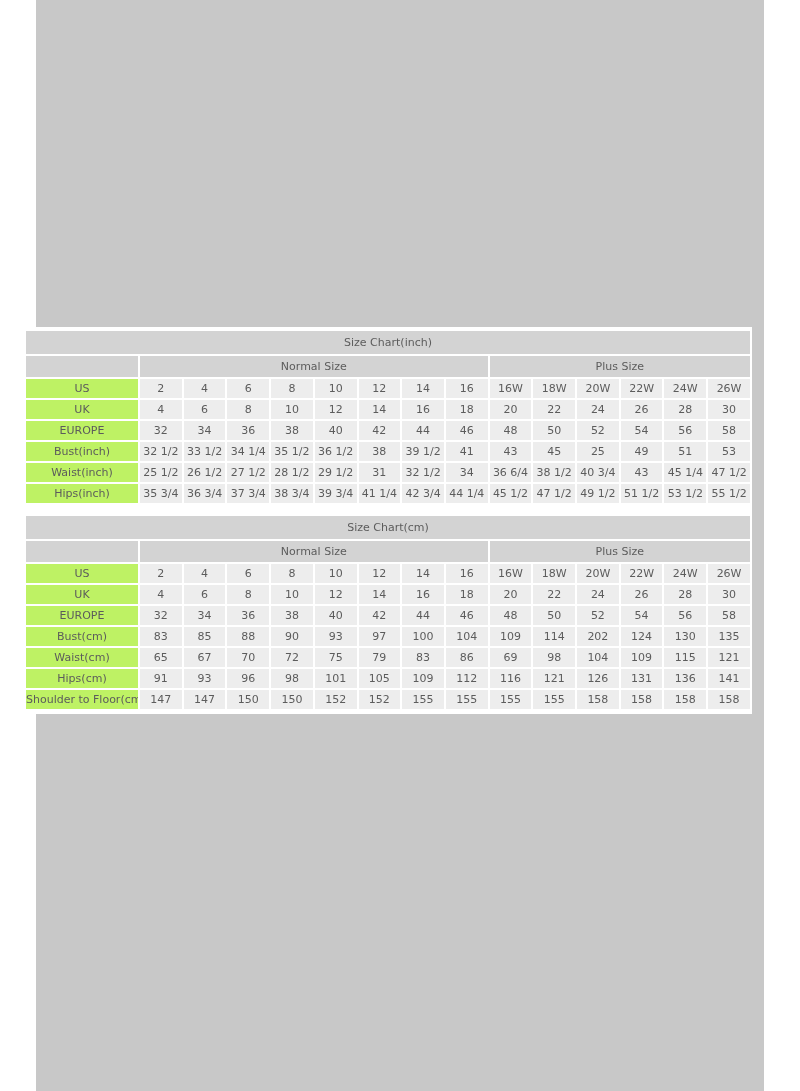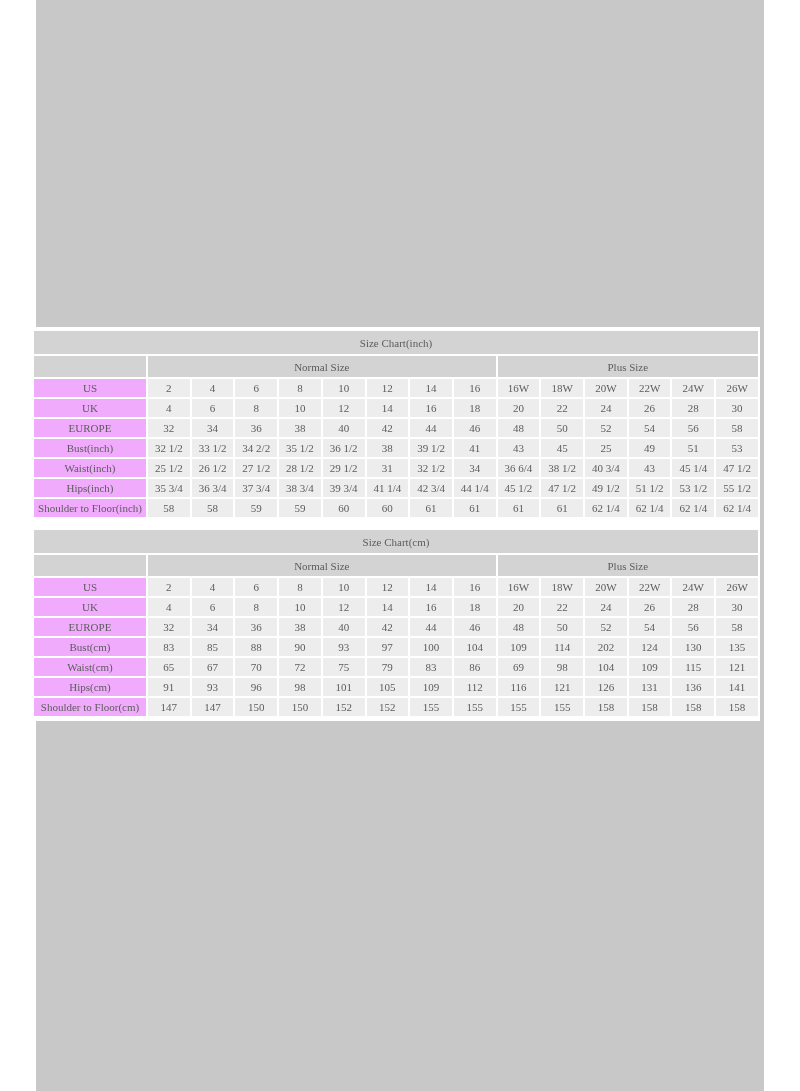--- a/index.html
+++ b/index.html
@@ -5,38 +5,38 @@
   html,body { margin:0; padding:0; }
   body {
     width:800px; height:1091px; position:relative; background:#ffffff;
     font-family:"DejaVu Sans","Liberation Sans",sans-serif; overflow:hidden;
   }
   .gray-panel {
     position:absolute; left:36px; top:0; width:728px; height:1091px;
     background:#c8c8c8;
   }
   .charts-band {
-    position:absolute; left:32px; top:327px; width:728px;
-    background:#ffffff; padding:2px 0 3px 0;font-family:Liberation Serif, serif;
+    position:absolute; left:24px; top:327px; width:728px;
+    background:#ffffff; padding:2px 0 3px 0;
   }
   table.size-chart {
     border-collapse:separate; border-spacing:2px; table-layout:fixed;
     width:728px; background:#ffffff;
   }
   table.size-chart td {
     text-align:center; vertical-align:middle;
     font-size:11px; color:#5c5c5c; padding:3px 1px; overflow:hidden;
   }
   td.title-cell {
     background:#d3d3d3; font-size:12px; color:#4a4a4a; height:17px;
   }
   td.corner-cell, td.group-cell {
     background:#d3d3d3; height:15px; color:#4a4a4a;
   }
-  td.row-label { background:#f0abfc; color:#4a4a4a; }
+  td.row-label { background:#bef264; color:#4a4a4a; }
   td.data-cell { background:#ededed; }
   .table-gap { height:9px; background:#ffffff; }
   #table-cm td.row-label { white-space:nowrap; padding:3px 0; }
 </style>
 </head>
 <body>
 
 <div class="gray-panel"></div>
 
 <div class="charts-band">
@@ -115,21 +115,21 @@
           <td class="data-cell" colspan="1">50</td>
           <td class="data-cell" colspan="1">52</td>
           <td class="data-cell" colspan="1">54</td>
           <td class="data-cell" colspan="1">56</td>
           <td class="data-cell" colspan="1">58</td>
         </tr>
         <tr>
           <td class="row-label" colspan="1">Bust(inch)</td>
           <td class="data-cell" colspan="1">32 1/2</td>
           <td class="data-cell" colspan="1">33 1/2</td>
-          <td class="data-cell" colspan="1">34 2/2</td>
+          <td class="data-cell" colspan="1">34 1/4</td>
           <td class="data-cell" colspan="1">35 1/2</td>
           <td class="data-cell" colspan="1">36 1/2</td>
           <td class="data-cell" colspan="1">38</td>
           <td class="data-cell" colspan="1">39 1/2</td>
           <td class="data-cell" colspan="1">41</td>
           <td class="data-cell" colspan="1">43</td>
           <td class="data-cell" colspan="1">45</td>
           <td class="data-cell" colspan="1">25</td>
           <td class="data-cell" colspan="1">49</td>
           <td class="data-cell" colspan="1">51</td>
@@ -162,37 +162,20 @@
           <td class="data-cell" colspan="1">41 1/4</td>
           <td class="data-cell" colspan="1">42 3/4</td>
           <td class="data-cell" colspan="1">44 1/4</td>
           <td class="data-cell" colspan="1">45 1/2</td>
           <td class="data-cell" colspan="1">47 1/2</td>
           <td class="data-cell" colspan="1">49 1/2</td>
           <td class="data-cell" colspan="1">51 1/2</td>
           <td class="data-cell" colspan="1">53 1/2</td>
           <td class="data-cell" colspan="1">55 1/2</td>
         </tr>
-        <tr>
-          <td class="row-label" colspan="1">Shoulder to Floor(inch)</td>
-          <td class="data-cell" colspan="1">58</td>
-          <td class="data-cell" colspan="1">58</td>
-          <td class="data-cell" colspan="1">59</td>
-          <td class="data-cell" colspan="1">59</td>
-          <td class="data-cell" colspan="1">60</td>
-          <td class="data-cell" colspan="1">60</td>
-          <td class="data-cell" colspan="1">61</td>
-          <td class="data-cell" colspan="1">61</td>
-          <td class="data-cell" colspan="1">61</td>
-          <td class="data-cell" colspan="1">61</td>
-          <td class="data-cell" colspan="1">62 1/4</td>
-          <td class="data-cell" colspan="1">62 1/4</td>
-          <td class="data-cell" colspan="1">62 1/4</td>
-          <td class="data-cell" colspan="1">62 1/4</td>
-        </tr>
       </tbody>
     </table>
   <div class="table-gap"></div>
   <table class="size-chart" id="table-cm">
       <colgroup>
         <col style="width: 112px;">
         <col>
         <col>
         <col>
         <col>

